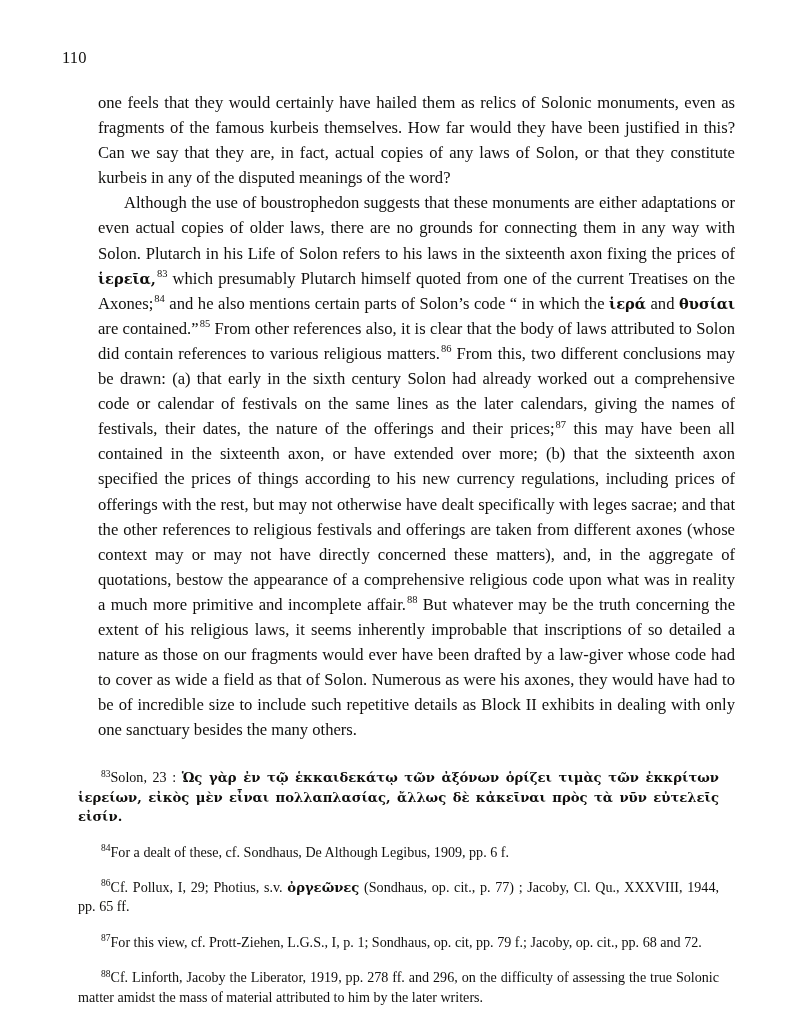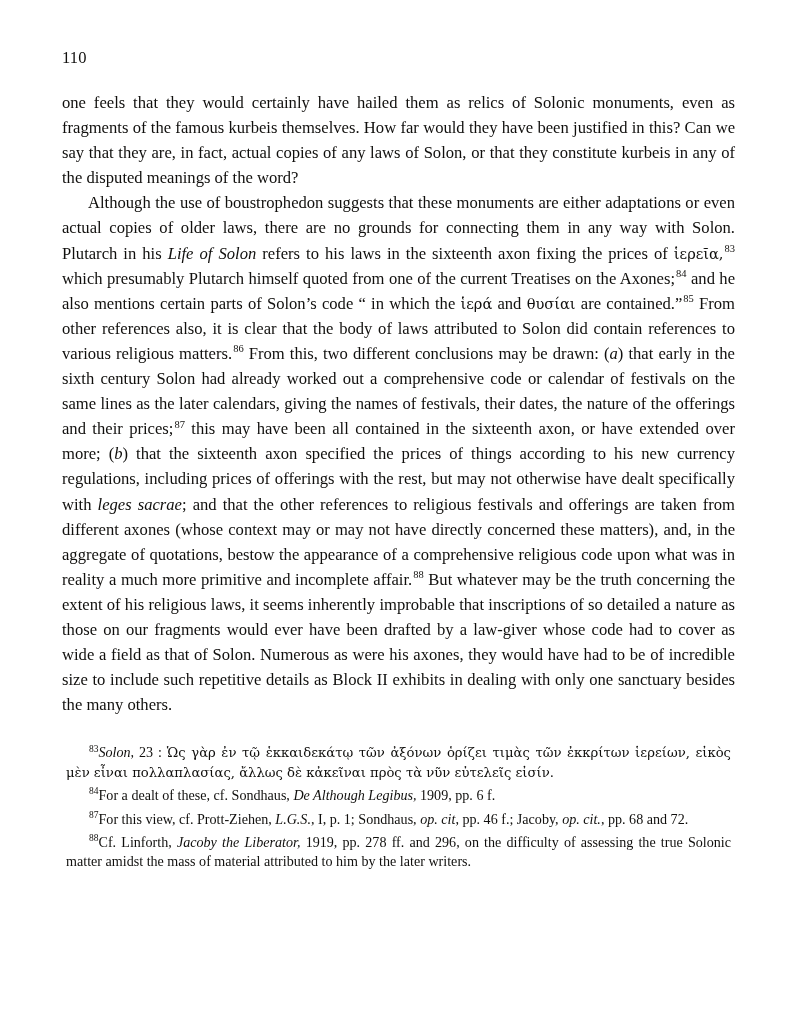--- a/index.html
+++ b/index.html
@@ -41,48 +41,49 @@
     font-size: 16px;
     letter-spacing: 1.6px;
     padding-right: 52px;
   }
   .body-text {
     font-size: 16.6px;
     line-height: 25.1px;
     text-align: justify;
     text-justify: inter-word;
     hyphens: none;
+    margin-left: 36px;
   }
   .body-text p {
     margin: 0;
   }
   .body-text p.indent {
     text-indent: 26px;
   }
   .gk {
     font-family: "DejaVu Serif", serif;
     font-size: 14.6px;
+    font-weight: bold;
   }
   .it {
-    font-style: italic;
   }
   sup {
     font-size: 10.5px;
     vertical-align: super;
     line-height: 0;
     padding-left: 1px;
   }
   .notes {
     margin-top: 26px;
     font-size: 14.1px;
     line-height: 19.4px;
     text-align: justify;
   }
   .notes p {
-    margin: 4px;
+    margin: 16px;
   }
   .notes p.ind {
     text-indent: 22px;
   }
   .notes .gk {
     font-size: 13.2px;
   }
   .notes sup {
     font-size: 9.5px;
   }
@@ -104,20 +105,21 @@
 
   </div>
 
   <div class="notes">
 
     <p class="ind"><sup>83</sup><span class="it">Solon,</span><span> 23 : </span><span class="gk">Ὡς γὰρ ἐν τῷ ἑκκαιδεκάτῳ τῶν ἀξόνων ὁρίζει τιμὰς τῶν ἐκκρίτων ἱερείων, εἰκὸς μὲν εἶναι πολλαπλασίας, ἄλλως δὲ κἀκεῖναι πρὸς τὰ νῦν εὐτελεῖς εἰσίν.</span></p>
 
     <p class="ind"><sup>84</sup><span>For a dealt of these, cf. Sondhaus, </span><span class="it">De Although Legibus,</span><span> 1909, pp. 6 f.</span></p>
 
 
+    <p class="ind"><sup>86</sup><span>Cf. Pollux, I, 29; Photius, </span><span class="it">s.v.</span><span> </span><span class="gk">ὀργεῶνες</span><span> (Sondhaus, </span><span class="it">op. cit.</span><span>, p. 77) ; Jacoby, </span><span class="it">Cl. Qu.,</span><span> XXXVIII, 1944, pp. 65 ff.</span></p>
 
-    <p class="ind"><sup>87</sup><span>For this view, cf. Prott-Ziehen, </span><span class="it">L.G.S.</span><span>, I, p. 1; Sondhaus, </span><span class="it">op. cit</span><span>, pp. 46 f.; Jacoby, </span><span class="it">op. cit.</span><span>, pp. 68 and 72.</span></p>
+    <p class="ind"><sup>87</sup><span>For this view, cf. Prott-Ziehen, </span><span class="it">L.G.S.</span><span>, I, p. 1; Sondhaus, </span><span class="it">op. cit</span><span>, pp. 79 f.; Jacoby, </span><span class="it">op. cit.</span><span>, pp. 68 and 72.</span></p>
 
     <p class="ind"><sup>88</sup><span>Cf. Linforth, </span><span class="it">Jacoby the Liberator,</span><span> 1919, pp. 278 ff. and 296, on the difficulty of assessing the true Solonic matter amidst the mass of material attributed to him by the later writers.</span></p>
 
   </div>
 
 </div>
 
 </body></html>

